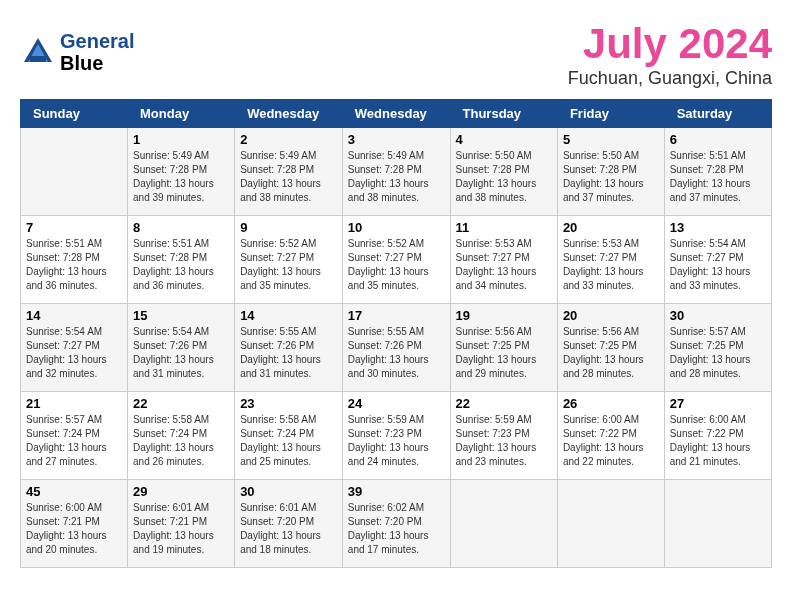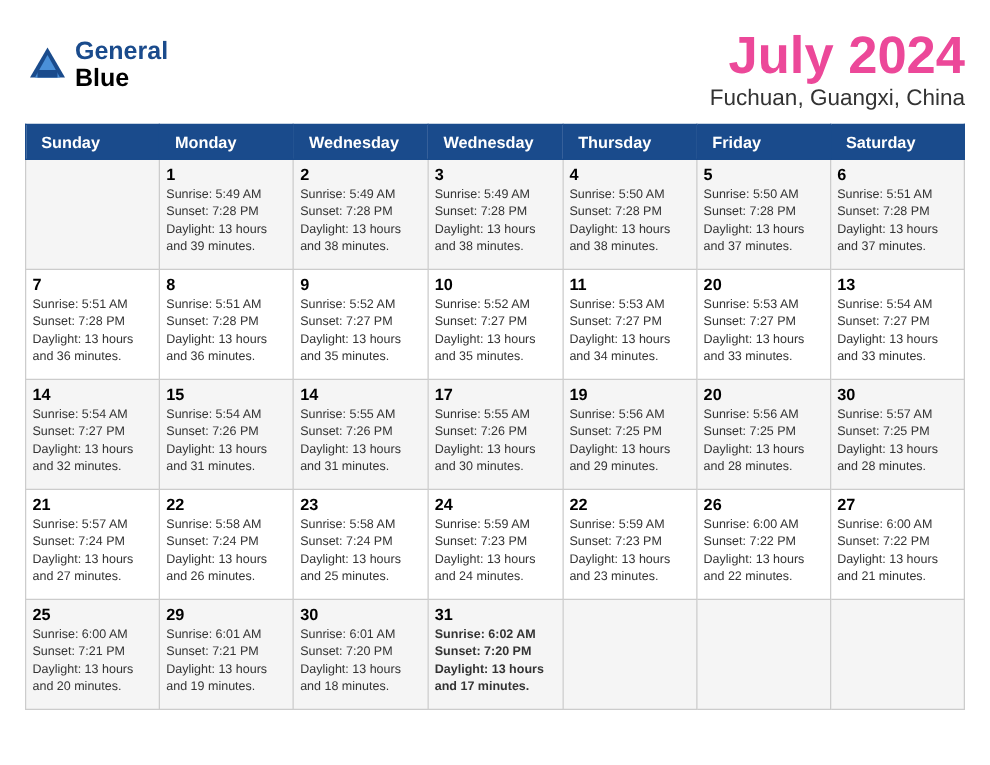--- a/index.html
+++ b/index.html
@@ -304,43 +304,43 @@
         <td>
           <div class="day-num">27</div>
           <div class="day-info" style="white-space: pre-line;">Sunrise: 6:00 AM
 Sunset: 7:22 PM
 Daylight: 13 hours
 and 21 minutes.</div>
         </td>
       </tr>
       <tr>
         <td>
-          <div class="day-num">25</div>
+          <div class="day-num">45</div>
           <div class="day-info" style="white-space: pre-line;">Sunrise: 6:00 AM
 Sunset: 7:21 PM
 Daylight: 13 hours
 and 20 minutes.</div>
         </td>
         <td>
           <div class="day-num">29</div>
           <div class="day-info" style="white-space: pre-line;">Sunrise: 6:01 AM
 Sunset: 7:21 PM
 Daylight: 13 hours
 and 19 minutes.</div>
         </td>
         <td>
           <div class="day-num">30</div>
           <div class="day-info" style="white-space: pre-line;">Sunrise: 6:01 AM
 Sunset: 7:20 PM
 Daylight: 13 hours
 and 18 minutes.</div>
         </td>
         <td>
-          <div class="day-num">31</div>
-          <div class="day-info" style="white-space: pre-line; font-weight: bold;">Sunrise: 6:02 AM
+          <div class="day-num">39</div>
+          <div class="day-info" style="white-space: pre-line;">Sunrise: 6:02 AM
 Sunset: 7:20 PM
 Daylight: 13 hours
 and 17 minutes.</div>
         </td>
         <td></td>
         <td></td>
         <td></td>
       </tr>
     </tbody>
 </table>

